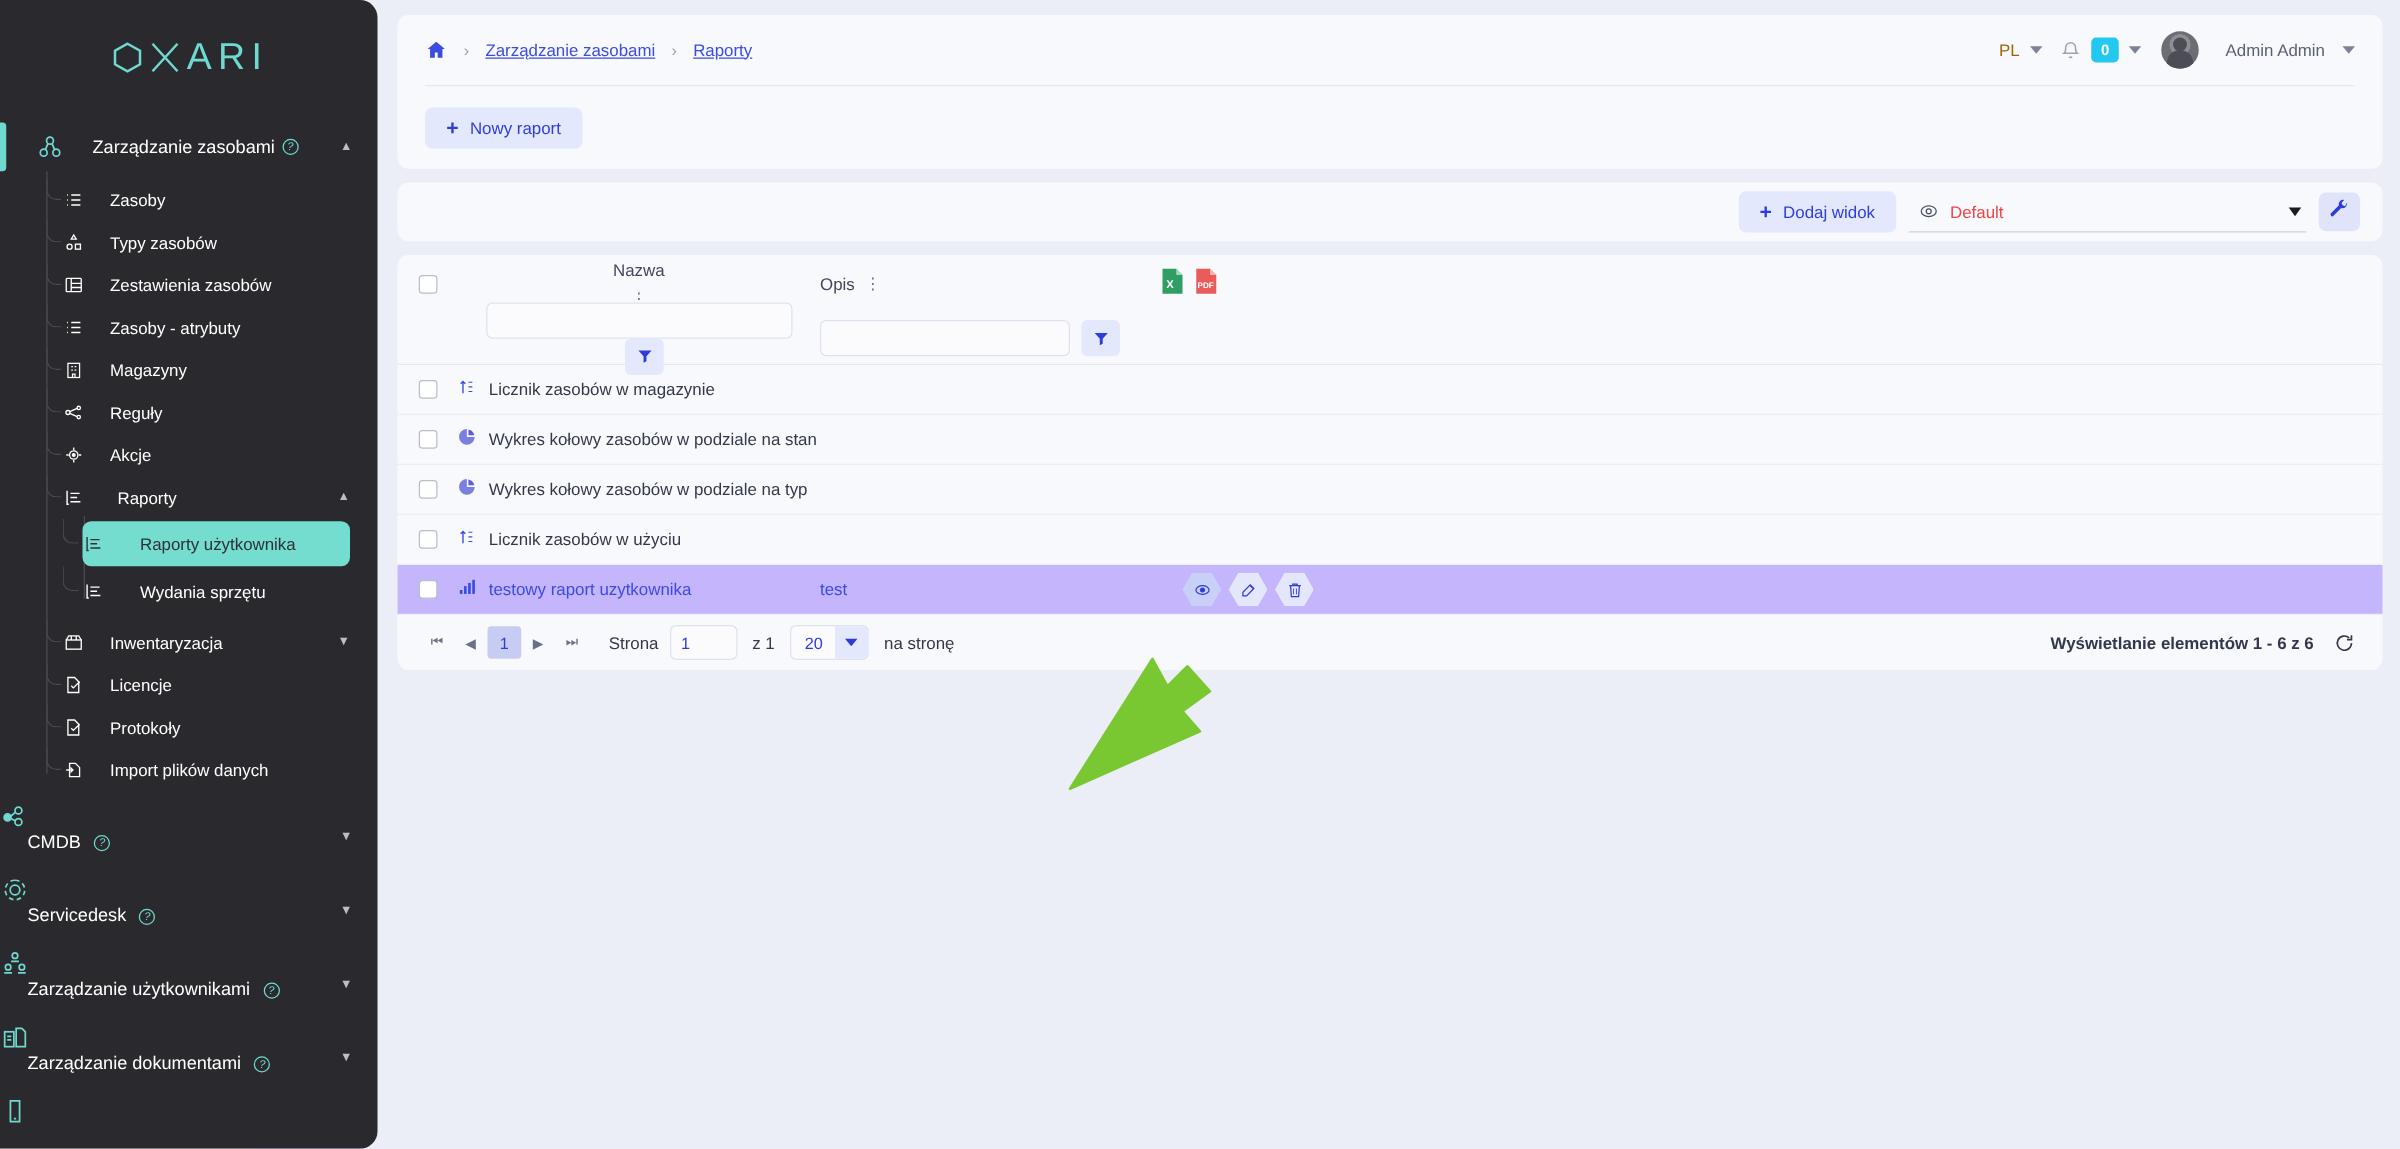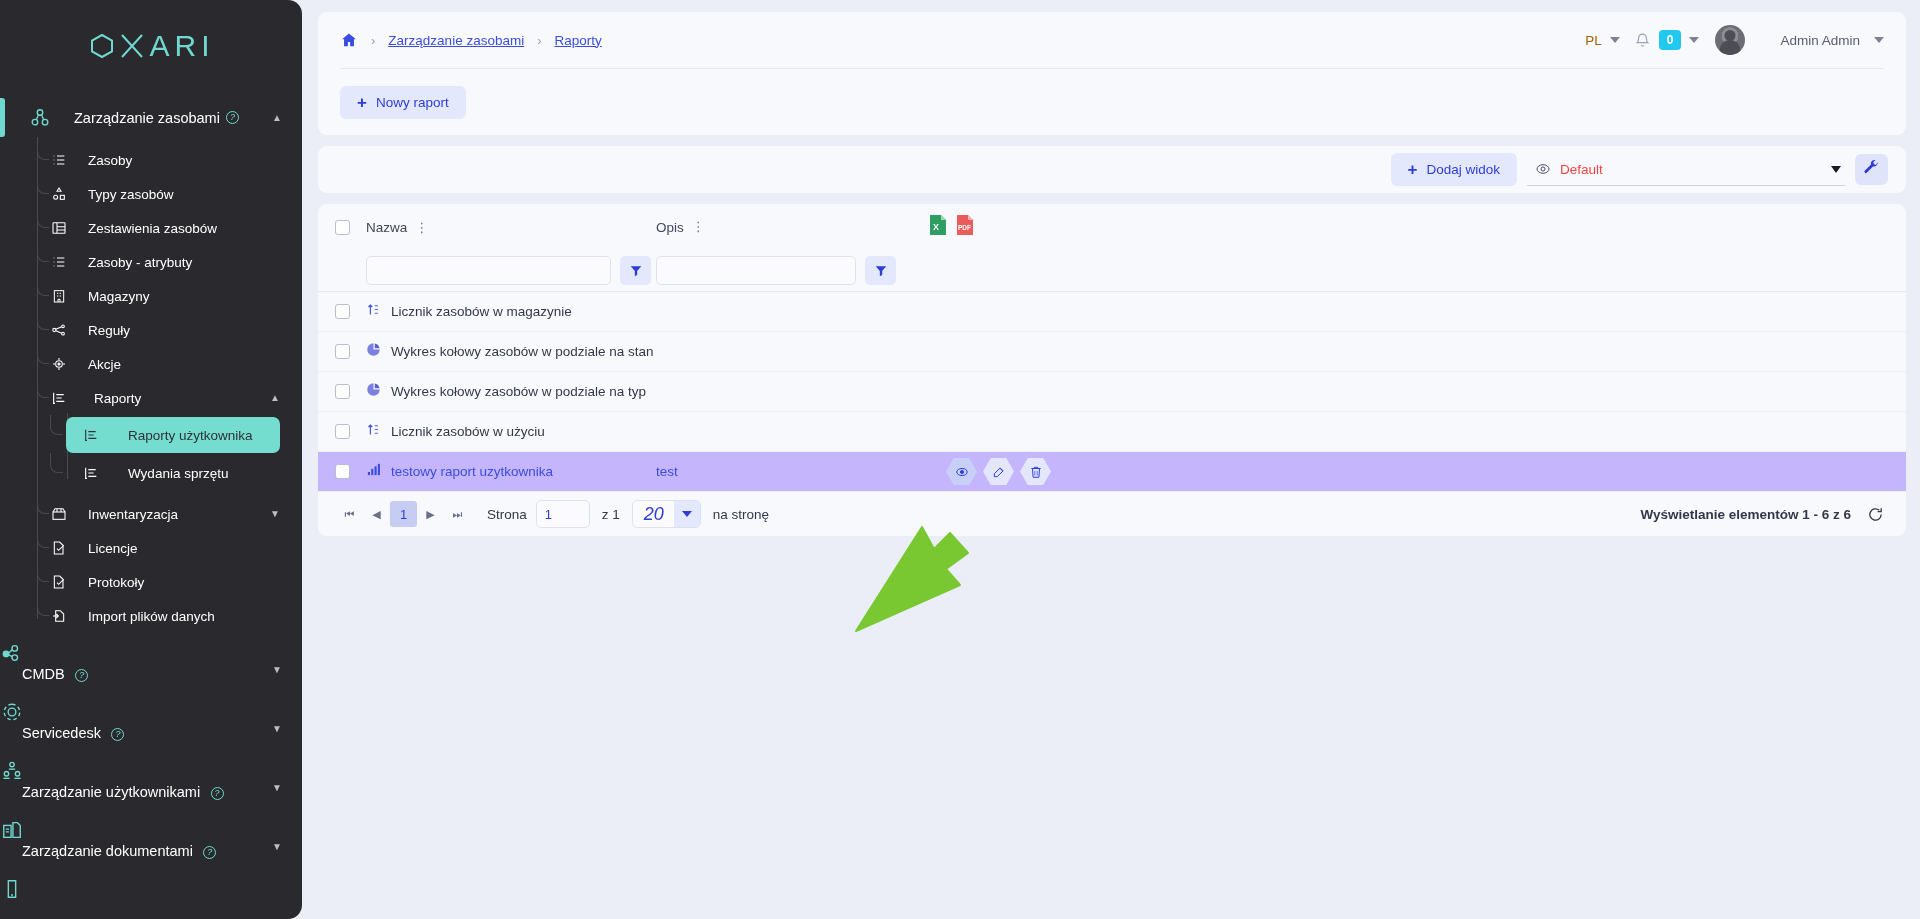--- a/index.html
+++ b/index.html
@@ -87,21 +87,21 @@
   }
   .sub-label { color: #ffffff; font-size: 13.5px; margin-left: 20px; white-space: nowrap; }
 
   .sub2-list { position: relative; }
   .sub2-list::before {
     content: ""; position: absolute; left: 67px; top: -4px; bottom: 12px;
     width: 1px; background: #4a4a50;
   }
   .sub2-item {
     display: flex; align-items: center; height: 36px;
-    margin: 2px 22px 2px 66px; padding-left: 16px;
+    margin: 2px 22px 2px 66px; 
     border-radius: 7px; position: relative; cursor: pointer;
   }
   .sub2-item .hook2 {
     position: absolute; left: -16px; top: -2px; width: 13px; height: 20px;
     border-left: 1px solid #4a4a50; border-bottom: 1px solid #4a4a50;
     border-radius: 0 0 0 8px;
   }
   .sub2-item.selected { background: #74ddd0; }
   .sub2-item.selected .sub2-label { color: #2f3136; }
   .sub2-item.selected .sub-icon { color: #2f3136; }
@@ -145,21 +145,21 @@
     margin-left: 8px; position: relative; overflow: hidden;
   }
   .avatar::after{
     content:""; position:absolute; left:50%; top:50%; transform:translateX(-50%);
     width:21px; height:15px; border-radius:11px 11px 0 0; background:#4d4d55;
   }
   .avatar::before{
     content:""; position:absolute; left:50%; top:18%; transform:translateX(-50%);
     width:11px; height:11px; border-radius:50%; background:#4d4d55; z-index:2;
   }
-  .uname { color: #5a6073; font-size: 13.5px; margin-left: 27px; }
+  .uname { color: #5a6073; font-size: 13.5px; margin-left: 13px; }
 
   .hr { height: 1px; background: #e6e8f0; }
   .btnrow { height: 66px; display: flex; align-items: center; }
   .btn-primary {
     background: #e4e8fd; color: #2e3cd9; border: none; border-radius: 6px;
     height: 33px; padding: 0 17px; font-size: 13.5px; cursor: pointer;
     display: flex; align-items: center; gap: 9px;
     font-family: "Liberation Sans", sans-serif;
   }
   .plus { font-size: 17px; line-height: 1; font-weight: 700; }
@@ -183,21 +183,21 @@
   }
 
   
   .gridcard { flex: 0 0 auto; padding-bottom: 0; }
   .g-head { display: flex; align-items: center; height: 46px; padding: 0 0 0 0; }
   .cb-col { width: 48px; display: flex; justify-content: center; align-items: center; flex:0 0 48px; }
   .cbx {
     width: 15px; height: 15px; border: 1.4px solid #b9bdcd; border-radius: 3px; background: #fff;
     cursor: pointer;
   }
-  .col-nazwa { width: 290px; display: flex; align-items: center; gap: 8px; }
+  .col-nazwa { width: 290px; display: flex; align-items: center; gap: 8px; flex-direction: column; }
   .col-opis  { width: 260px; display: flex; align-items: flex-start; gap: 8px; }
   .col-h { color: #41465c; font-size: 13.5px; }
   .kebab { color: #6a7087; font-size: 13px; letter-spacing: 0; cursor: pointer; line-height: 1; }
   .exp-icons { display: flex; gap: 7px; margin-left: 12px; }
 
   .g-filters { display: flex; align-items: center; height: 42px; border-bottom: 1px solid #e6e8f0; }
   .f-input {
     height: 29px; border: 1px solid #dfe2ee; border-radius: 5px; background: #fbfbfe;
     width: 245px;
   }
@@ -239,21 +239,21 @@
   .pg-in {
     width: 54px; height: 28px; border: 1px solid #dfe2ee; border-radius: 5px; background: #fbfbfe;
     color: #2e3cd9; font-size: 13px; padding: 0 8px;
     font-family: "Liberation Sans", sans-serif;
   }
   .pg-z { color: #33384a; font-size: 13.5px; margin: 0 12px; }
   .pg-sel {
     height: 28px; border: 1px solid #dfe2ee; border-radius: 5px; background: #fbfbfe;
     display: flex; align-items: center; cursor: pointer;
   }
-  .pg-sel-v { color: #2e3cd9; font-size: 18px; padding: 0 10px 0 11px; font-style: italic; }
+  .pg-sel-v { color: #2e3cd9; font-size: 13px; padding: 0 10px 0 11px; }
   .pg-sel-b { width: 26px; height: 26px; background: #e4e8fd; display:flex; align-items:center; justify-content:center; border-radius: 0 4px 4px 0; }
   .caret-s { width:0;height:0;border-left:5px solid transparent;border-right:5px solid transparent;border-top:6px solid #2e3cd9; }
   .pg-ns { color: #33384a; font-size: 13.5px; margin-left: 12px; }
   .g-foot-right { margin-left: auto; display: flex; align-items: center; gap: 16px; }
   .g-info { color: #33384a; font-size: 13.5px; font-weight: bold; }
   .refresh { color: #33384a; cursor: pointer; display: flex; }
 
   
   #cursor-arrow { position: absolute; left: 848px; top: 519px; pointer-events: none; }
 </style>

